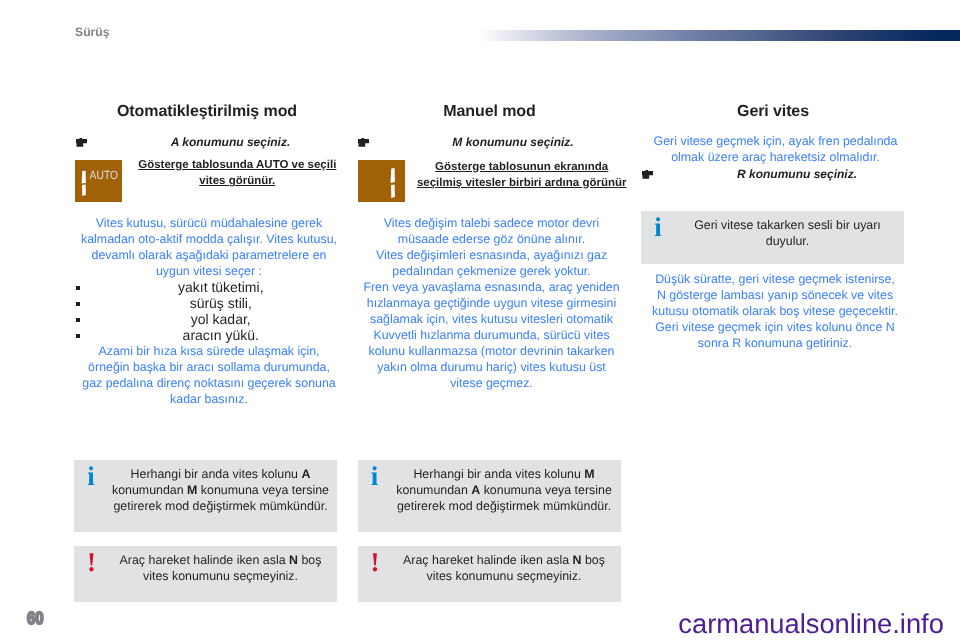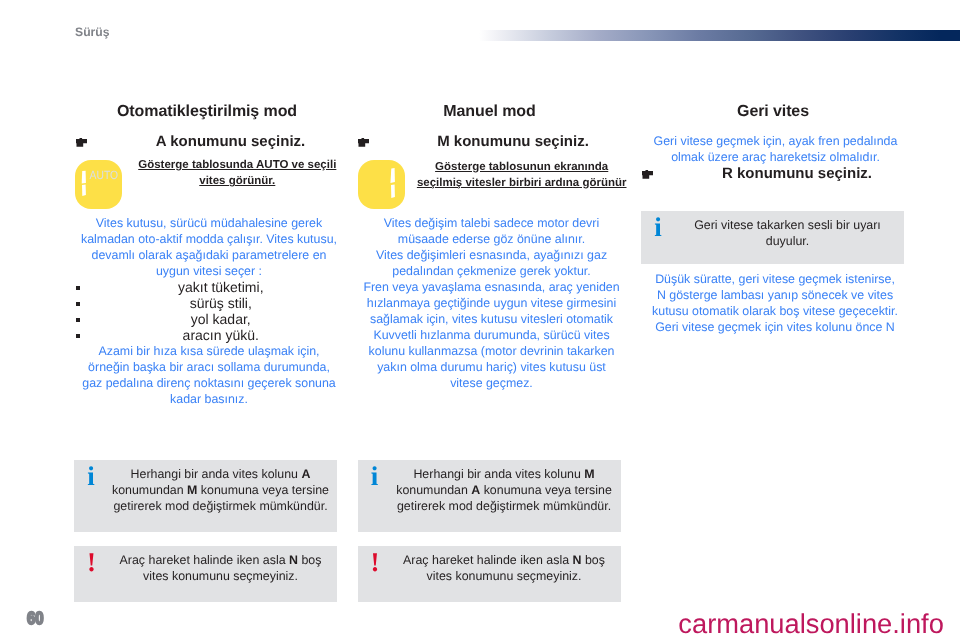--- a/index.html
+++ b/index.html
@@ -15,25 +15,25 @@
 
   .col{position:absolute;width:264px;}
 
   h2{margin:0;font-size:16px;font-weight:bold;color:#231f20;
      letter-spacing:-0.1px;line-height:20px;}
 
   .body{font-size:12.4px;color:#3b82f6;line-height:16px;margin:0;}
   .body>div{white-space:nowrap;}
   .b{font-weight:bold;}
 
-  .pointrow{position:relative;padding-left:23.5px;font-size:15px;line-height:16px;
-            color:#231f20;font-weight:bold;}
+  .pointrow{position:relative;padding-left:23.5px;font-size:12px;line-height:16px;
+            color:#231f20;font-weight:bold;font-style:italic;}
   .pointrow .hand{position:absolute;left:0.9px;top:1.1px;}
 
-  .gearicon{position:absolute;width:47px;height:49px;background:#fde047;border-radius:16px;}
+  .gearicon{position:absolute;width:47px;height:42px;background:#a16207;}
   .capt{position:absolute;font-size:11.5px;line-height:16px;color:#231f20;font-weight:bold;}
   .capt>div{white-space:nowrap;text-decoration:underline;}
 
   .bullets{margin:0;padding:0;list-style:none;}
   .bullets li{position:relative;padding-left:23.5px;font-size:14px;line-height:16px;
               color:#231f20;}
   .bullets li:before{content:"";position:absolute;left:0.9px;top:6.7px;width:4px;height:4px;
                      background:#231f20;}
 
   .infobox{position:absolute;background:#e1e2e4;}
@@ -41,21 +41,21 @@
                font-family:"Liberation Serif",serif;font-weight:bold;
                font-size:27px;line-height:27px;}
   .infobox .ic.i{color:#0086d6;left:13.2px;top:2.6px;}
   .infobox .ic.warn{color:#dd0b2c;left:12.9px;top:3.2px;}
   .infobox .tx{position:absolute;left:36px;top:5.6px;right:6px;
                font-size:12.4px;line-height:16px;color:#231f20;}
 
   .pagenum{position:absolute;left:27.2px;top:610.2px;font-size:17.5px;line-height:17.5px;
            font-weight:bold;color:#808389;transform:scaleX(0.85);transform-origin:left top;
            -webkit-text-stroke:2.2px #808389;paint-order:stroke fill;}
-  .watermark{position:absolute;left:678.3px;top:609.5px;font-size:27.3px;line-height:27.3px;color:#be185d;}
+  .watermark{position:absolute;left:678.3px;top:609.5px;font-size:27.3px;line-height:27.3px;color:#4c1d95;}
 </style>
 </head>
 <body>
 
 <div class="page">
   <div class="chapter">Sürüş</div>
   <div class="topbar"></div>
   <div class="pagenum">60</div>
   <div class="watermark">carmanualsonline.info</div>
 
@@ -164,20 +164,21 @@
   <div class="infobox" style="left:641px;top:211.2px;width:263px;height:52.8px">
     <span class="ic i">i</span>
     <span class="tx"><span>Geri vitese takarken sesli bir uyarı duyulur.</span></span>
   </div>
 
   <div class="body" style="position:absolute;left:641px;top:271.4px;width:268px">
     <div>Düşük süratte, geri vitese geçmek istenirse,</div>
     <div>N gösterge lambası yanıp sönecek ve vites</div>
     <div>kutusu otomatik olarak boş vitese geçecektir.</div>
     <div>Geri vitese geçmek için vites kolunu önce N</div>
+    <div>sonra R konumuna getiriniz.</div>
   </div>
 
   <div class="infobox" style="left:74px;top:460.2px;width:263px;height:72px">
     <span class="ic i">i</span>
     <span class="tx"><span>Herhangi bir anda vites kolunu </span><span class="b">A</span><span> konumundan </span><span class="b">M</span><span> konumuna veya tersine getirerek mod değiştirmek mümkündür.</span></span>
   </div>
   <div class="infobox" style="left:357.5px;top:460.2px;width:263px;height:72px">
     <span class="ic i">i</span>
     <span class="tx"><span>Herhangi bir anda vites kolunu </span><span class="b">M</span><span> konumundan </span><span class="b">A</span><span> konumuna veya tersine getirerek mod değiştirmek mümkündür.</span></span>
   </div>

